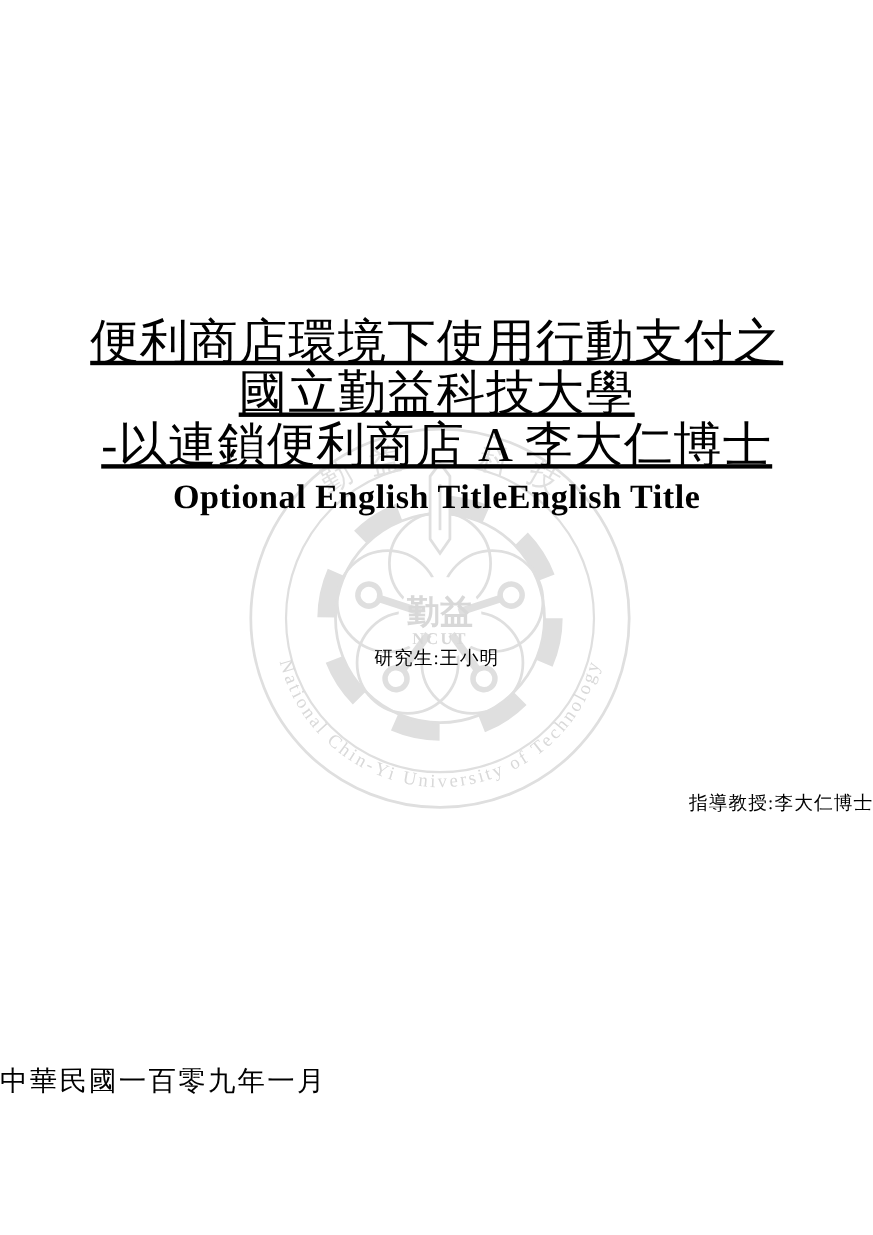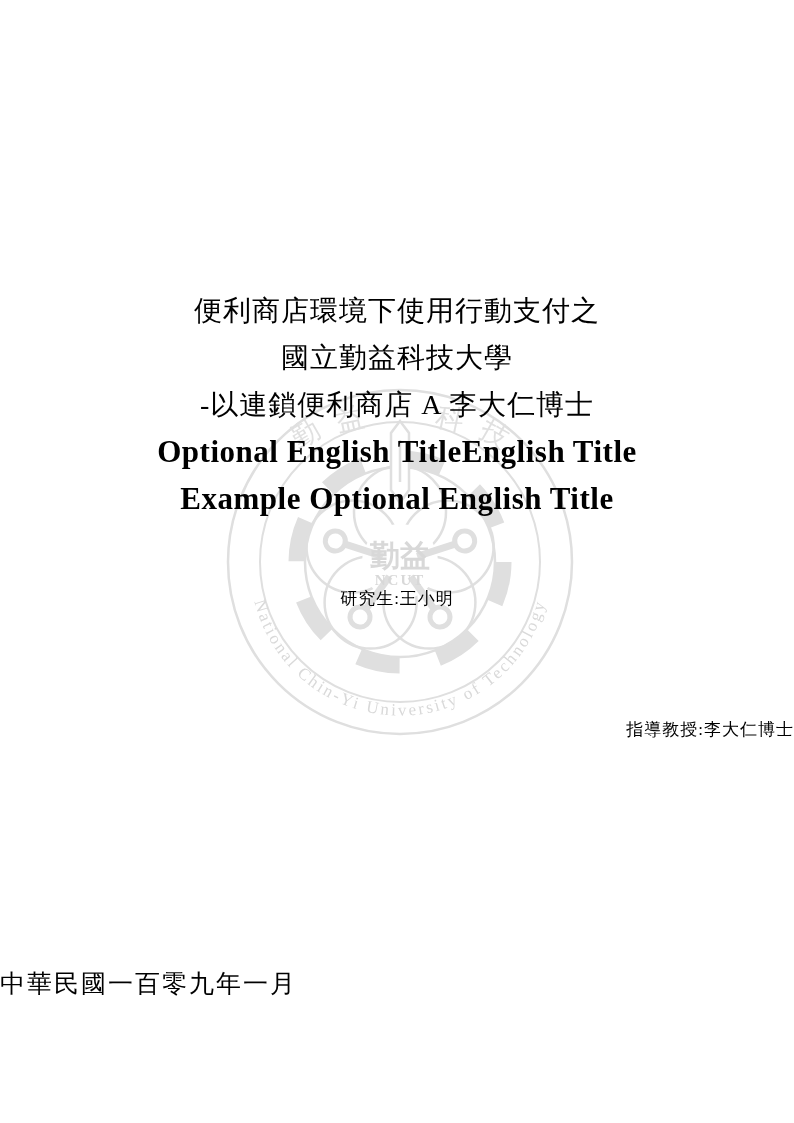--- a/index.html
+++ b/index.html
@@ -19,21 +19,21 @@
   .wm-arc-en{font-size:17px;fill:#d9d9d9;letter-spacing:2.5px;text-anchor:middle;}
   .uni-block{
     position:absolute;top:66px;left:0;width:100%;
     text-align:center;font-size:34px;line-height:48px;letter-spacing:1px;
     font-weight:500;
   }
   .title-block{
     position:absolute;top:287px;left:0;width:100%;
     text-align:center;line-height:47px;
   }
-  .title-cn{font-size:28px;letter-spacing:1px;font-weight:500;}
+  .title-cn{font-size:44px;letter-spacing:1px;font-weight:500;text-decoration:underline;}
   .title-en{font-size:31px;font-weight:bold;letter-spacing:0.5px;}
   .mid-line{
     position:absolute;left:0;width:100%;
     text-align:center;font-size:17px;line-height:28px;letter-spacing:1px;
     font-weight:500;
   }
   .student-line{top:585px;}
   .advisor-line{top:716px;text-align:right;}
   .date-line{
     position:absolute;top:970px;left:0;width:100%;
@@ -103,21 +103,20 @@
       <textPath href="#wm-bottom-arc" startOffset="50%">National Chin-Yi University of Technology</textPath>
     </text>
   </svg>
 
 
   <div class="title-block">
     <div class="title-cn">便利商店環境下使用行動支付之</div>
     <div class="title-cn">國立勤益科技大學</div>
     <div class="title-cn">-以連鎖便利商店 A 李大仁博士</div>
     <div class="title-en">Optional English TitleEnglish Title</div>
-    <div class="title-en">Example Optional English Title</div>
   </div>
 
   <div class="mid-line student-line">研究生:王小明</div>
 
   <div class="mid-line advisor-line">指導教授:李大仁博士</div>
 
   <div class="date-line">中華民國一百零九年一月</div>
 
 </div>
 

